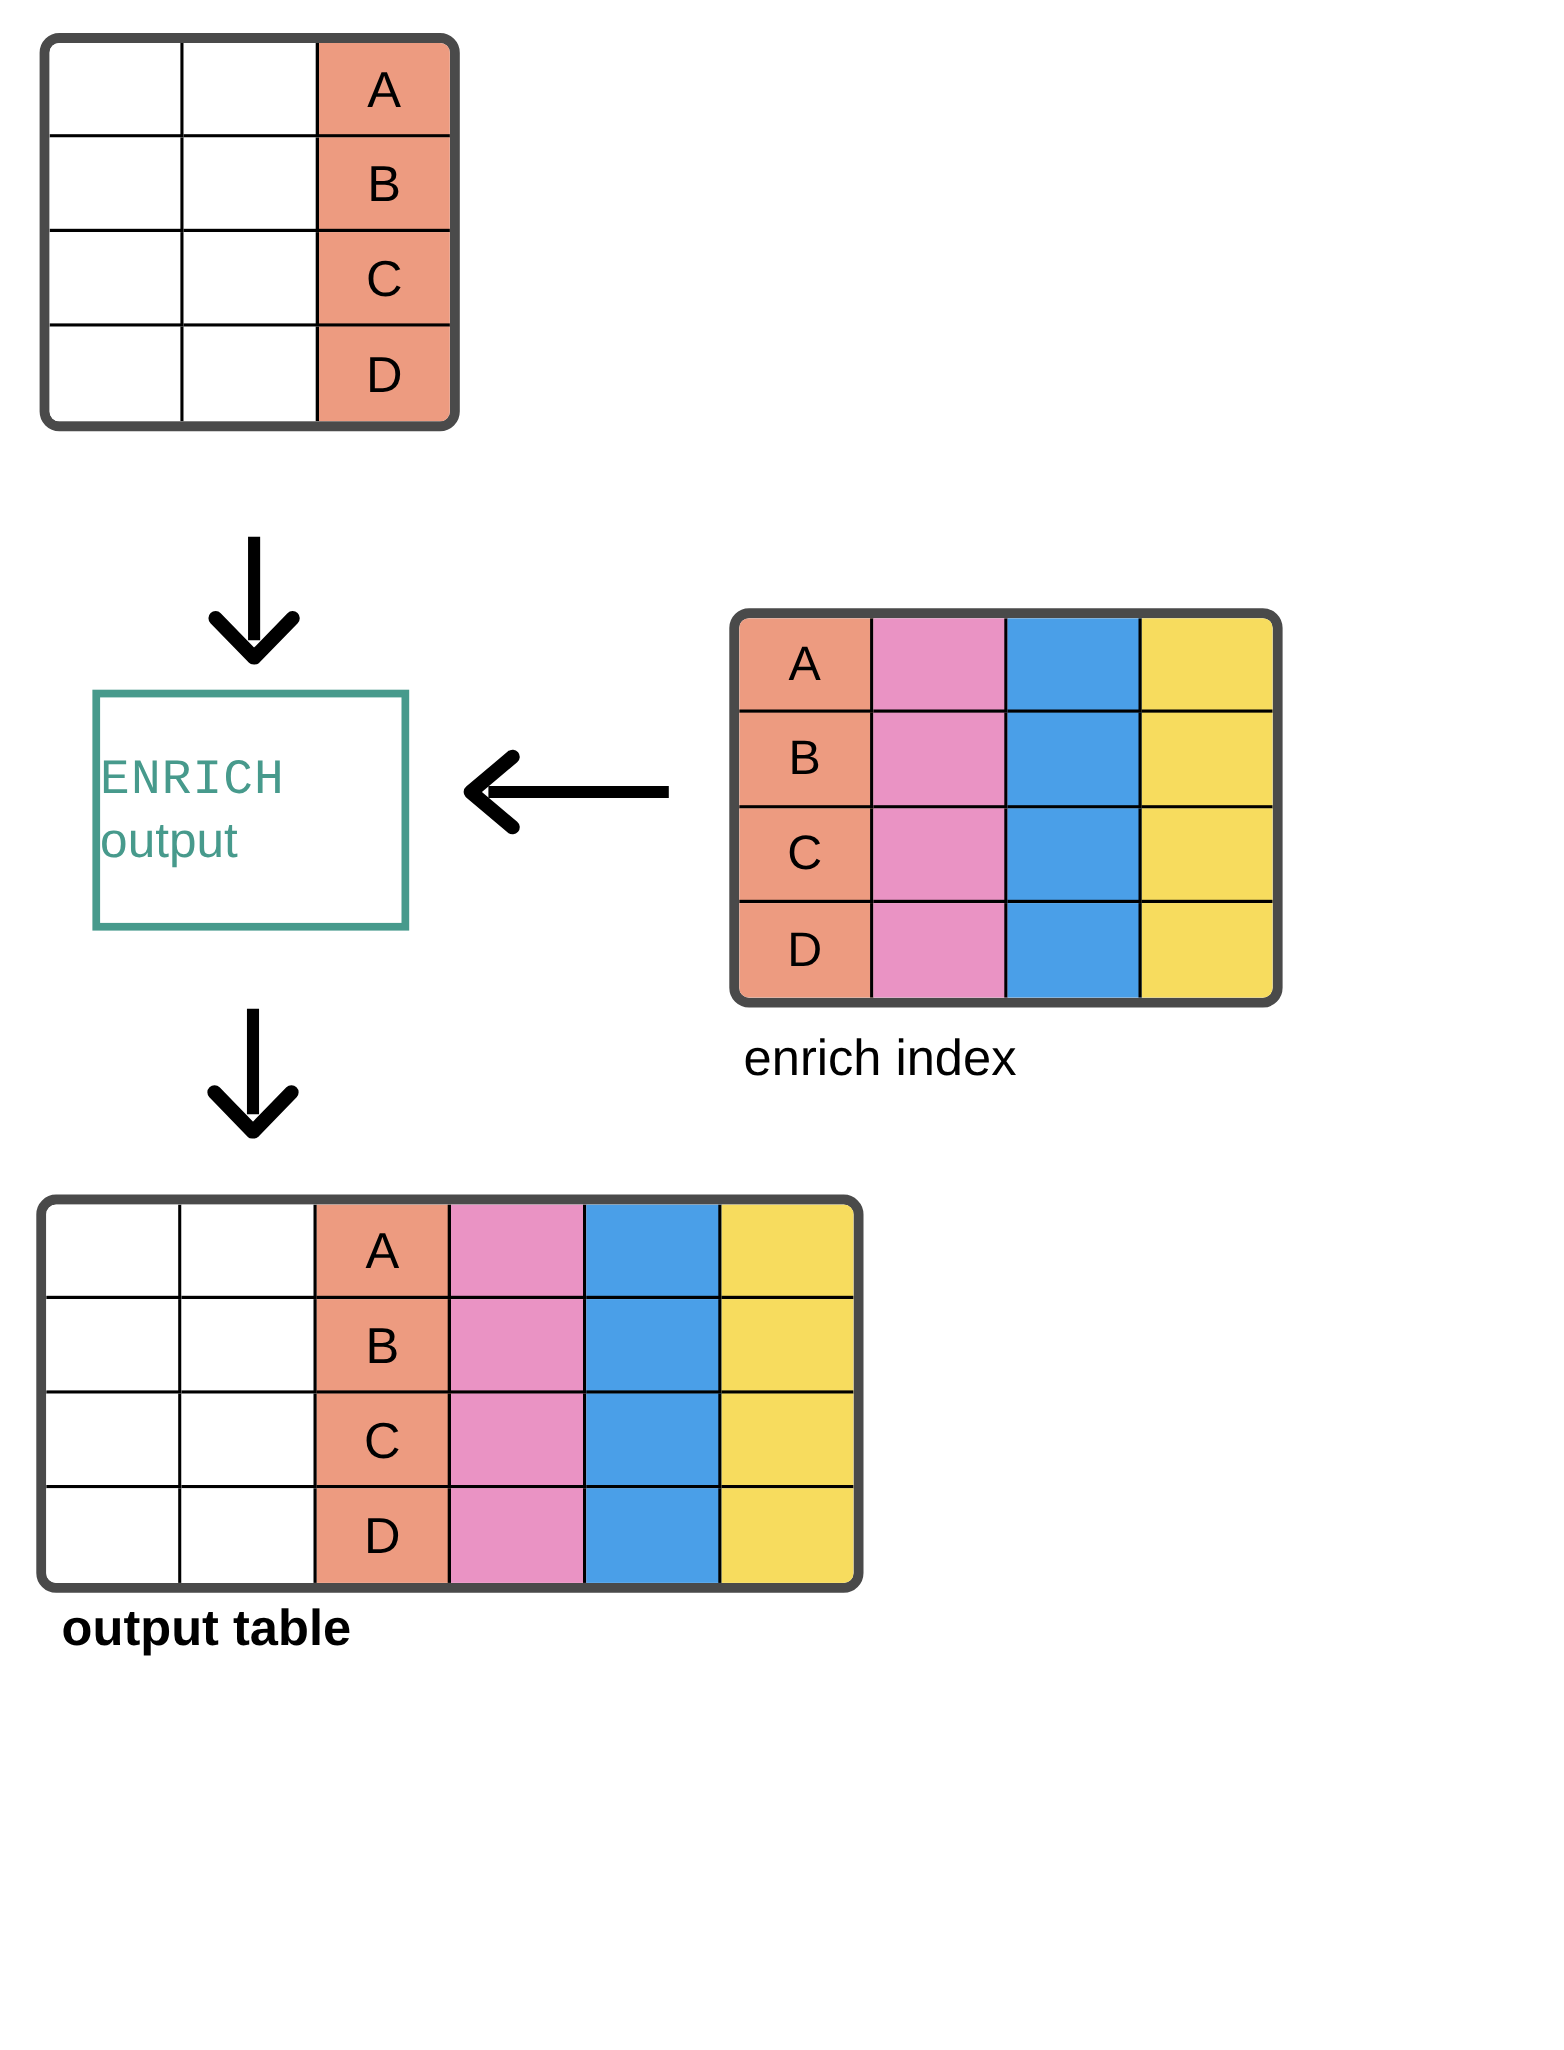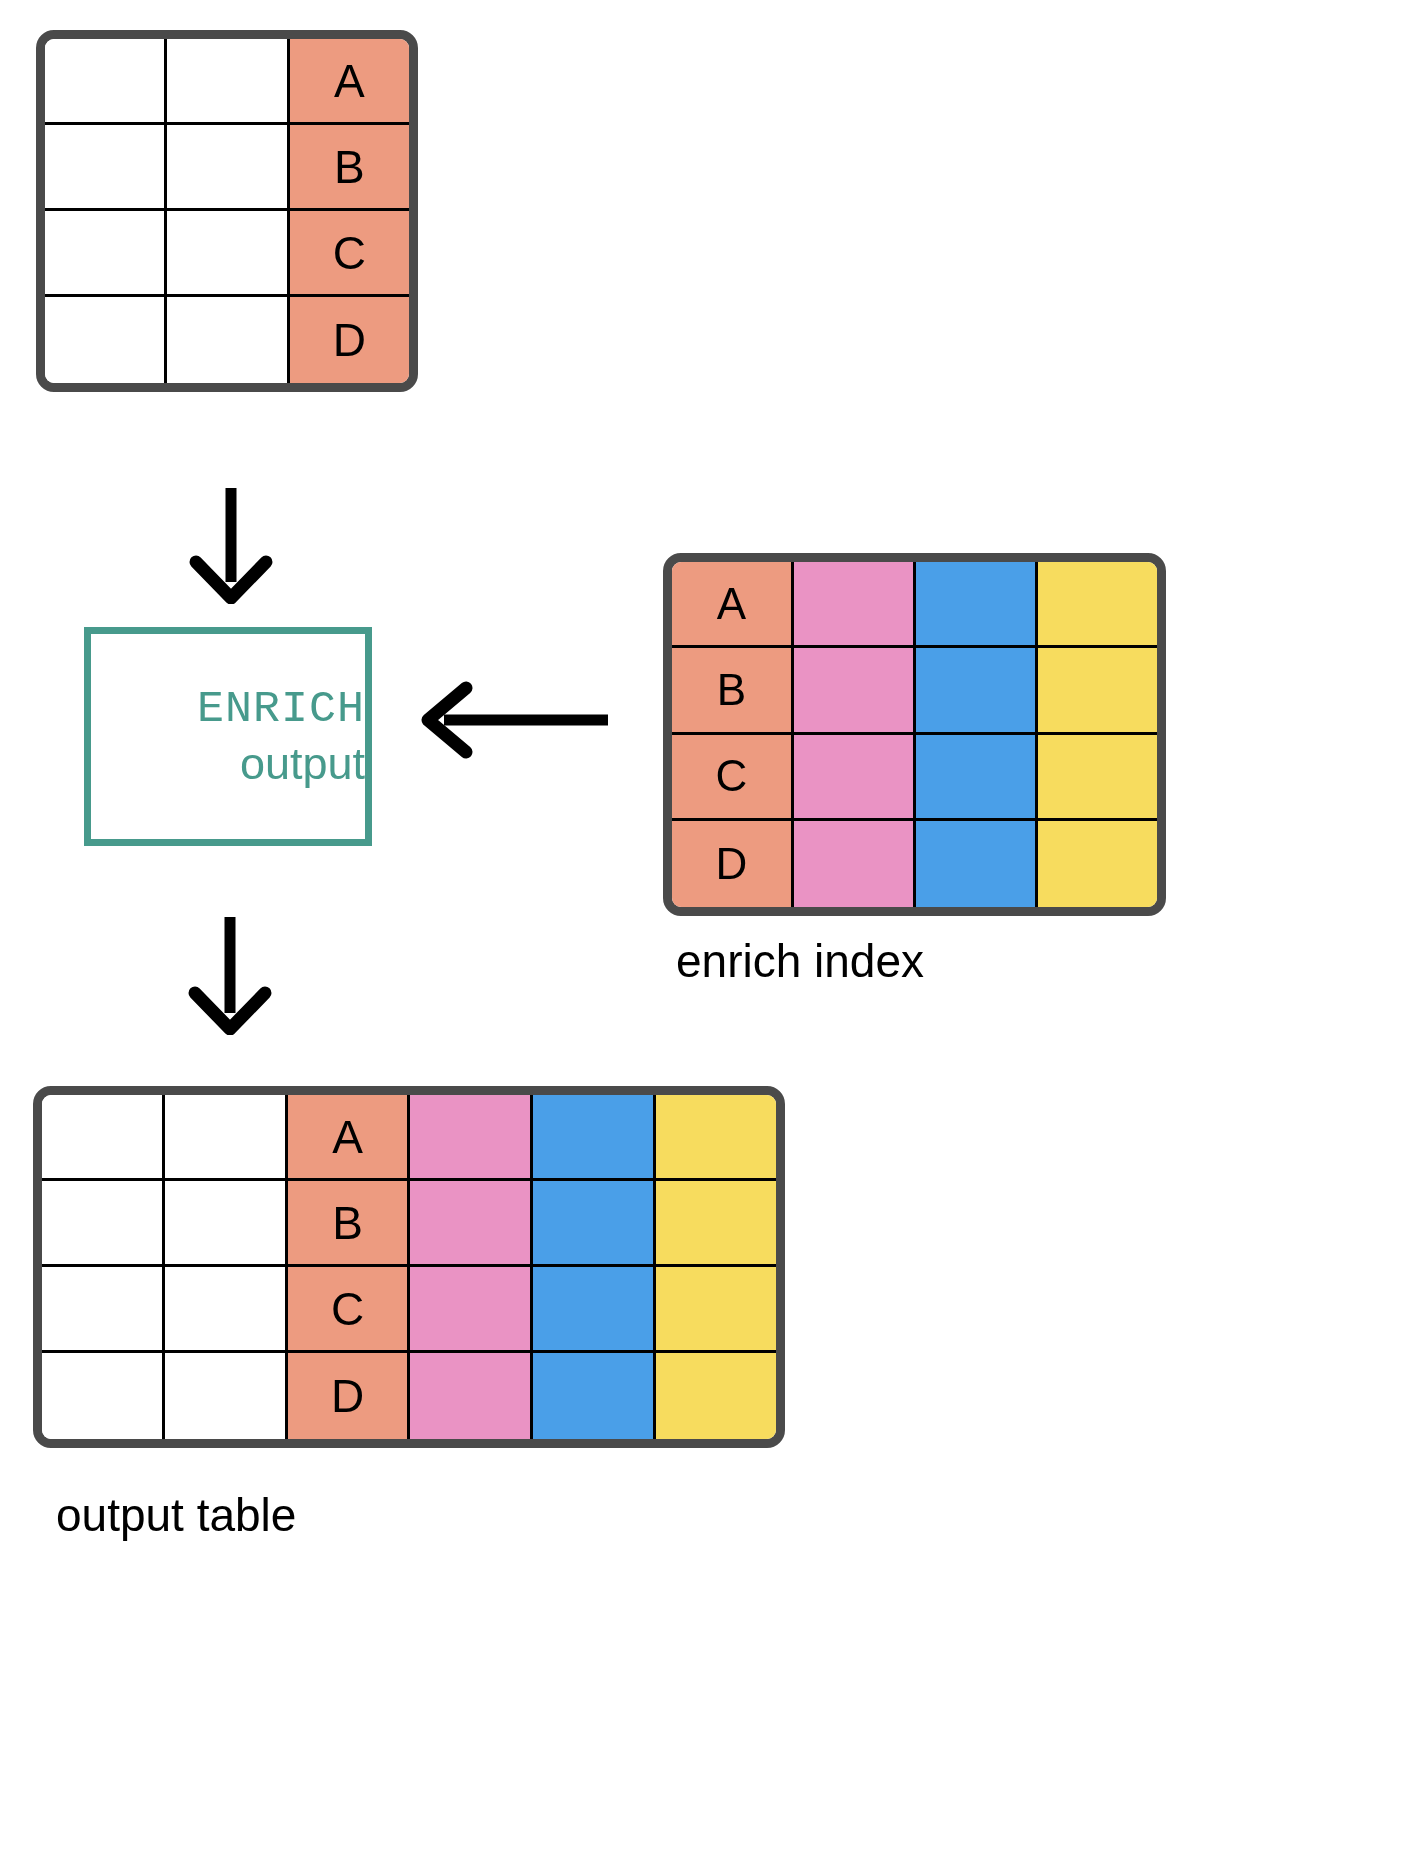--- a/index.html
+++ b/index.html
@@ -65,21 +65,21 @@
 
   
   #command-box{
     position:absolute;
     left:84px;top:627px;width:288px;height:219px;
     box-sizing:border-box;
     border:7px solid #479a8c;
     background:#ffffff;
     display:flex;
     flex-direction:column;
-    align-items:flex-end;
+    align-items:flex-start;
     justify-content:center;
     gap:2px;
   }
   #command-box .cmd-kw{
     color:#479a8c;
     font-family:"Liberation Mono", "DejaVu Sans Mono", monospace;
     font-size:45px;
     letter-spacing:1px;
     line-height:1.15;
   }
@@ -196,15 +196,15 @@
       </div>
       <div class="trow">
         <div class="tcell" style="background: rgb(255, 255, 255);"></div>
         <div class="tcell" style="background: rgb(255, 255, 255);"></div>
         <div class="tcell" style="background: rgb(237, 155, 128);">D</div>
         <div class="tcell" style="background: rgb(234, 147, 196);"></div>
         <div class="tcell" style="background: rgb(74, 159, 232);"></div>
         <div class="tcell" style="background: rgb(247, 220, 94);"></div>
       </div>
     </div>
-  <div class="caption" style="left:56px;top:1490px;">output table</div>
+  <div class="caption" style="left:56px;top:1454px;font-weight:bold;">output table</div>
 
 </div>
 
 </body></html>

